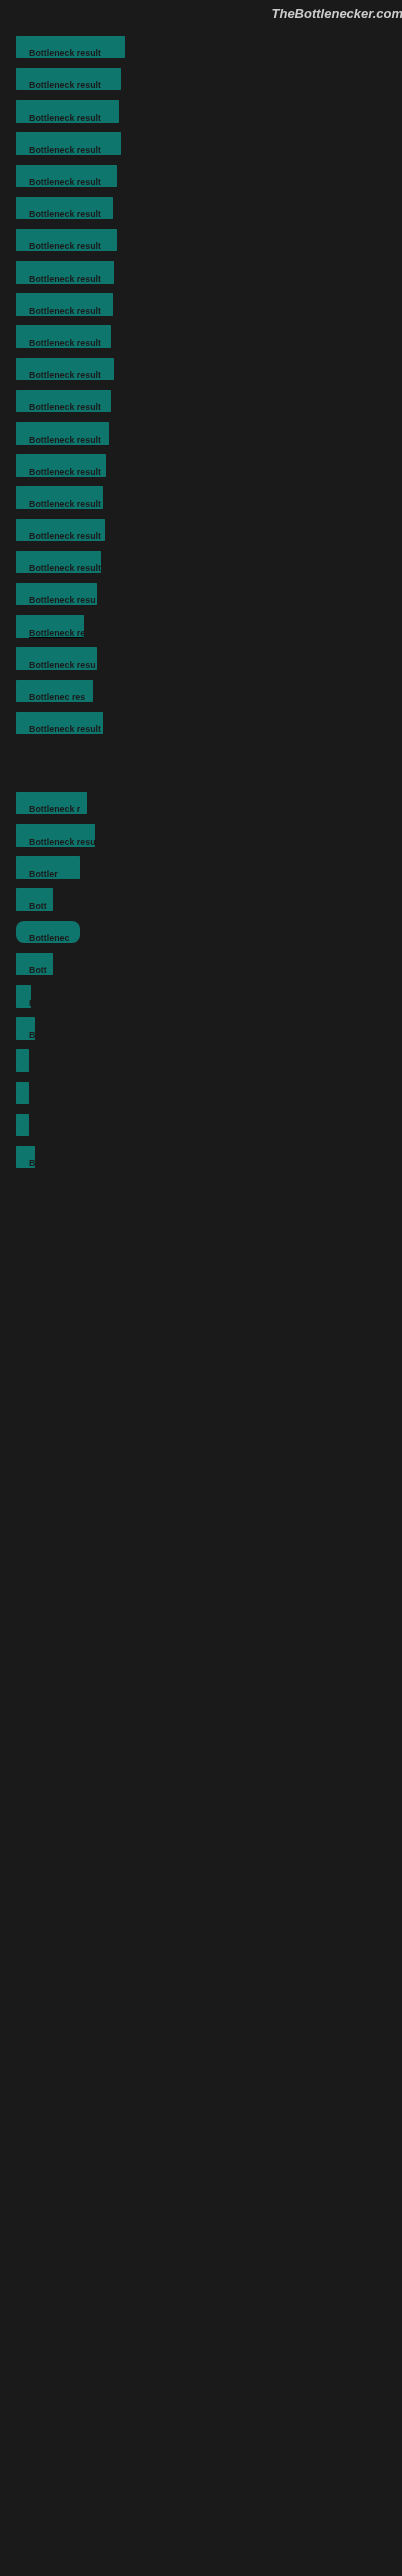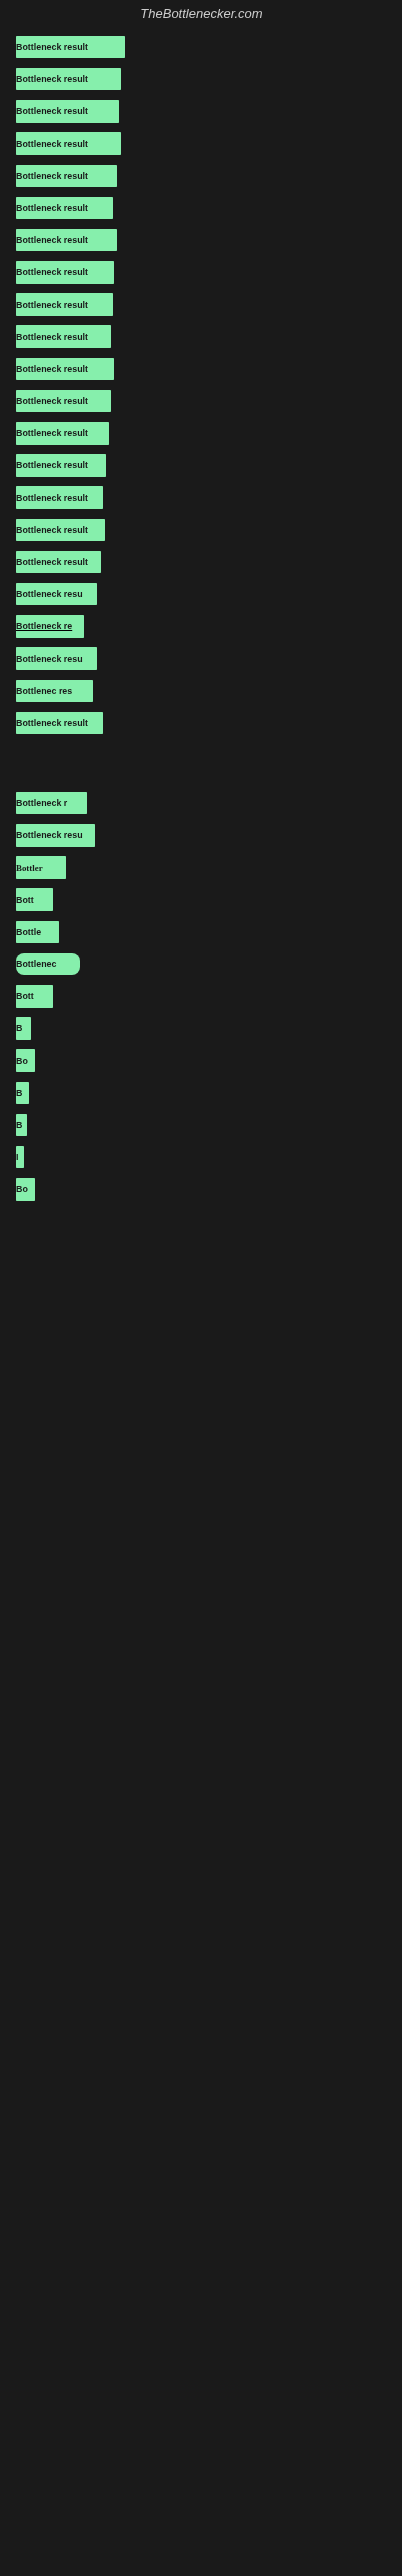--- a/index.html
+++ b/index.html
@@ -10,46 +10,47 @@
 
     body {
       width: 403px;
       min-height: 2576px;
       background-color: #1a1a1a;
       font-family: Arial, sans-serif;
       position: relative;
     }
 
     .site-title {
-      text-align: center;
+      text-align: right;
       color: #cccccc;
       font-size: 13px;
       padding: 6.4px 0;
       font-style: italic;
+      font-weight: bold;
     }
 
     .bars-container {
       padding: 8px 16px;
       display: flex;
       flex-direction: column;
       gap: 0px;
     }
 
     .bar-row {
       display: flex;
       align-items: center;
       margin-bottom: 9.7px;
     }
 
     .bar {
-      background-color: #86efac;
+      background-color: #0f766e;
       height: 22.5px;
       display: flex;
-      align-items: center;
-      padding-left: 0;
+      align-items: flex-end;
+      padding-left: 13px;
       border-radius: 0.8px;
       white-space: nowrap;
       overflow: hidden;
     }
 
     .bar-label {
       color: #1a1a1a;
       font-size: 8.9px;
       font-weight: bold;
     }
@@ -176,35 +177,30 @@
       <div class="bar" style="width: 71px; margin-top: 48px;">
         <span class="bar-label">Bottleneck r</span>
       </div>
     </div>
     <div class="bar-row">
       <div class="bar" style="width: 79px;">
         <span class="bar-label">Bottleneck resu</span>
       </div>
     </div>
     <div class="bar-row">
-      <div class="bar" style="width: 50px; font-family: Liberation Serif, serif;">
+      <div class="bar" style="width: 64px;">
         <span class="bar-label">Bottler</span>
       </div>
     </div>
     <div class="bar-row">
       <div class="bar" style="width: 37px;">
         <span class="bar-label">Bott</span>
       </div>
     </div>
     <div class="bar-row">
-      <div class="bar" style="width: 43px;">
-        <span class="bar-label">Bottle</span>
-      </div>
-    </div>
-    <div class="bar-row">
       <div class="bar" style="width: 64px; border-radius: 8px;">
         <span class="bar-label">Bottlenec</span>
       </div>
     </div>
     <div class="bar-row">
       <div class="bar" style="width: 37px;">
         <span class="bar-label">Bott</span>
       </div>
     </div>
     <div class="bar-row">

